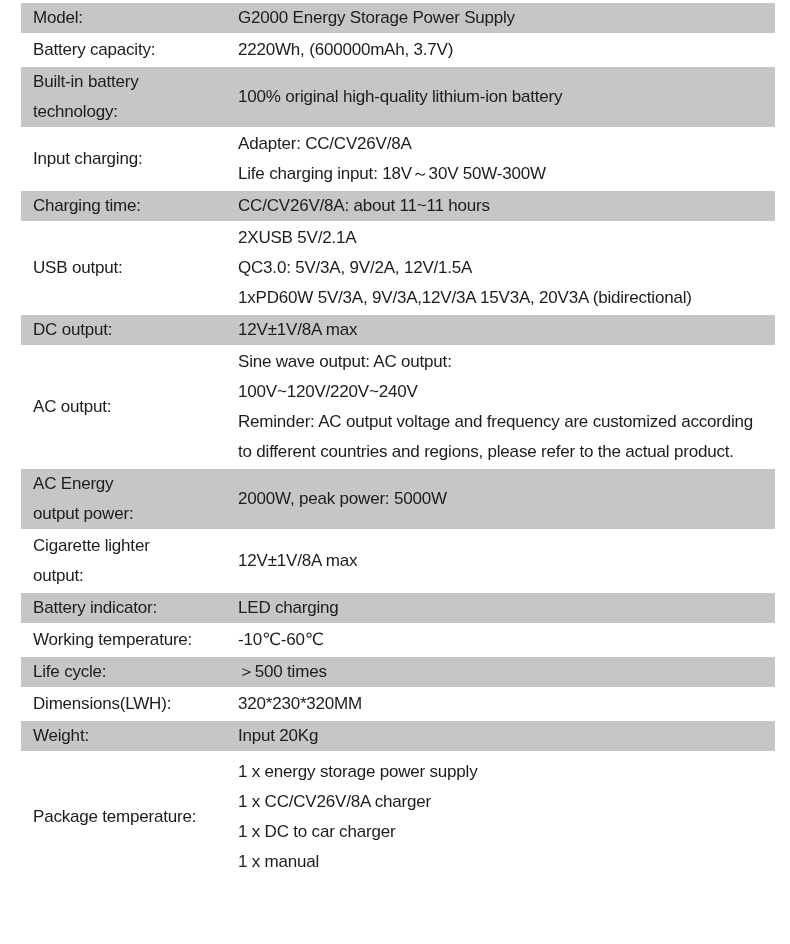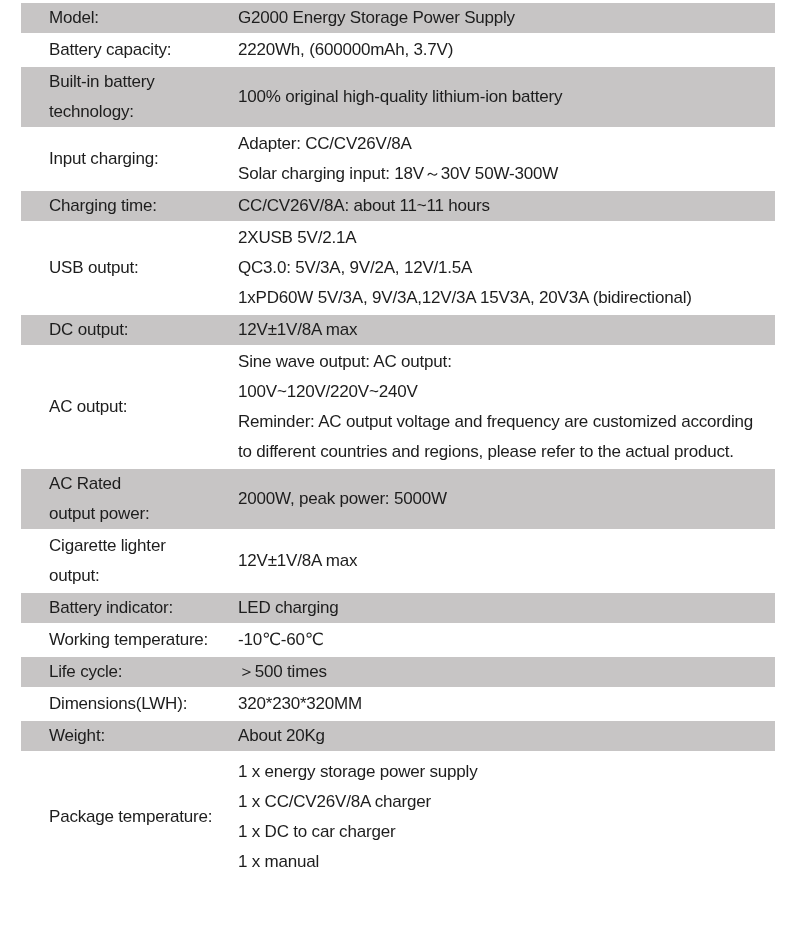--- a/index.html
+++ b/index.html
@@ -23,21 +23,21 @@
     background: #ffffff;
     border-bottom: 2px solid #ffffff;
   }
   .row.shaded {
     background: var(--shade, #c7c5c5);
   }
   .cell-label {
     width: 217px;
     flex-shrink: 0;
     box-sizing: border-box;
-    padding-left: 28px;
+    padding-left: 12px;
   }
   .cell-value {
     flex: 1;
     padding-right: 6px;
     min-width: 0;
   }
   .line {
     font-size: 17px;
     line-height: 30px;
     letter-spacing: -0.2px;
@@ -77,21 +77,21 @@
       <div class="cell-value">
         <div class="line">100% original high-quality lithium-ion battery</div>
       </div>
     </div>
     <div class="row">
       <div class="cell-label">
         <div class="line">Input charging:</div>
       </div>
       <div class="cell-value">
         <div class="line">Adapter: CC/CV26V/8A</div>
-        <div class="line">Solar charging input: 18V～30V 50W-300W</div>
+        <div class="line">Life charging input: 18V～30V 50W-300W</div>
       </div>
     </div>
     <div class="row shaded">
       <div class="cell-label">
         <div class="line">Charging time:</div>
       </div>
       <div class="cell-value">
         <div class="line">CC/CV26V/8A: about 11~11 hours</div>
       </div>
     </div>
@@ -118,21 +118,21 @@
         <div class="line">AC output:</div>
       </div>
       <div class="cell-value">
         <div class="line">Sine wave output: AC output:</div>
         <div class="line">100V~120V/220V~240V</div>
         <div class="line">Reminder: AC output voltage and frequency are customized according to different countries and regions, please refer to the actual product.</div>
       </div>
     </div>
     <div class="row shaded">
       <div class="cell-label">
-        <div class="line">AC Rated</div>
+        <div class="line">AC Energy</div>
         <div class="line">output power:</div>
       </div>
       <div class="cell-value">
         <div class="line">2000W, peak power: 5000W</div>
       </div>
     </div>
     <div class="row">
       <div class="cell-label">
         <div class="line">Cigarette lighter</div>
         <div class="line">output:</div>
@@ -171,21 +171,21 @@
       </div>
       <div class="cell-value">
         <div class="line">320*230*320MM</div>
       </div>
     </div>
     <div class="row shaded">
       <div class="cell-label">
         <div class="line">Weight:</div>
       </div>
       <div class="cell-value">
-        <div class="line">About 20Kg</div>
+        <div class="line">Input 20Kg</div>
       </div>
     </div>
     <div class="row last">
       <div class="cell-label">
         <div class="line">Package temperature:</div>
       </div>
       <div class="cell-value">
         <div class="line">1 x energy storage power supply</div>
         <div class="line">1 x CC/CV26V/8A charger</div>
         <div class="line">1 x DC to car charger</div>

